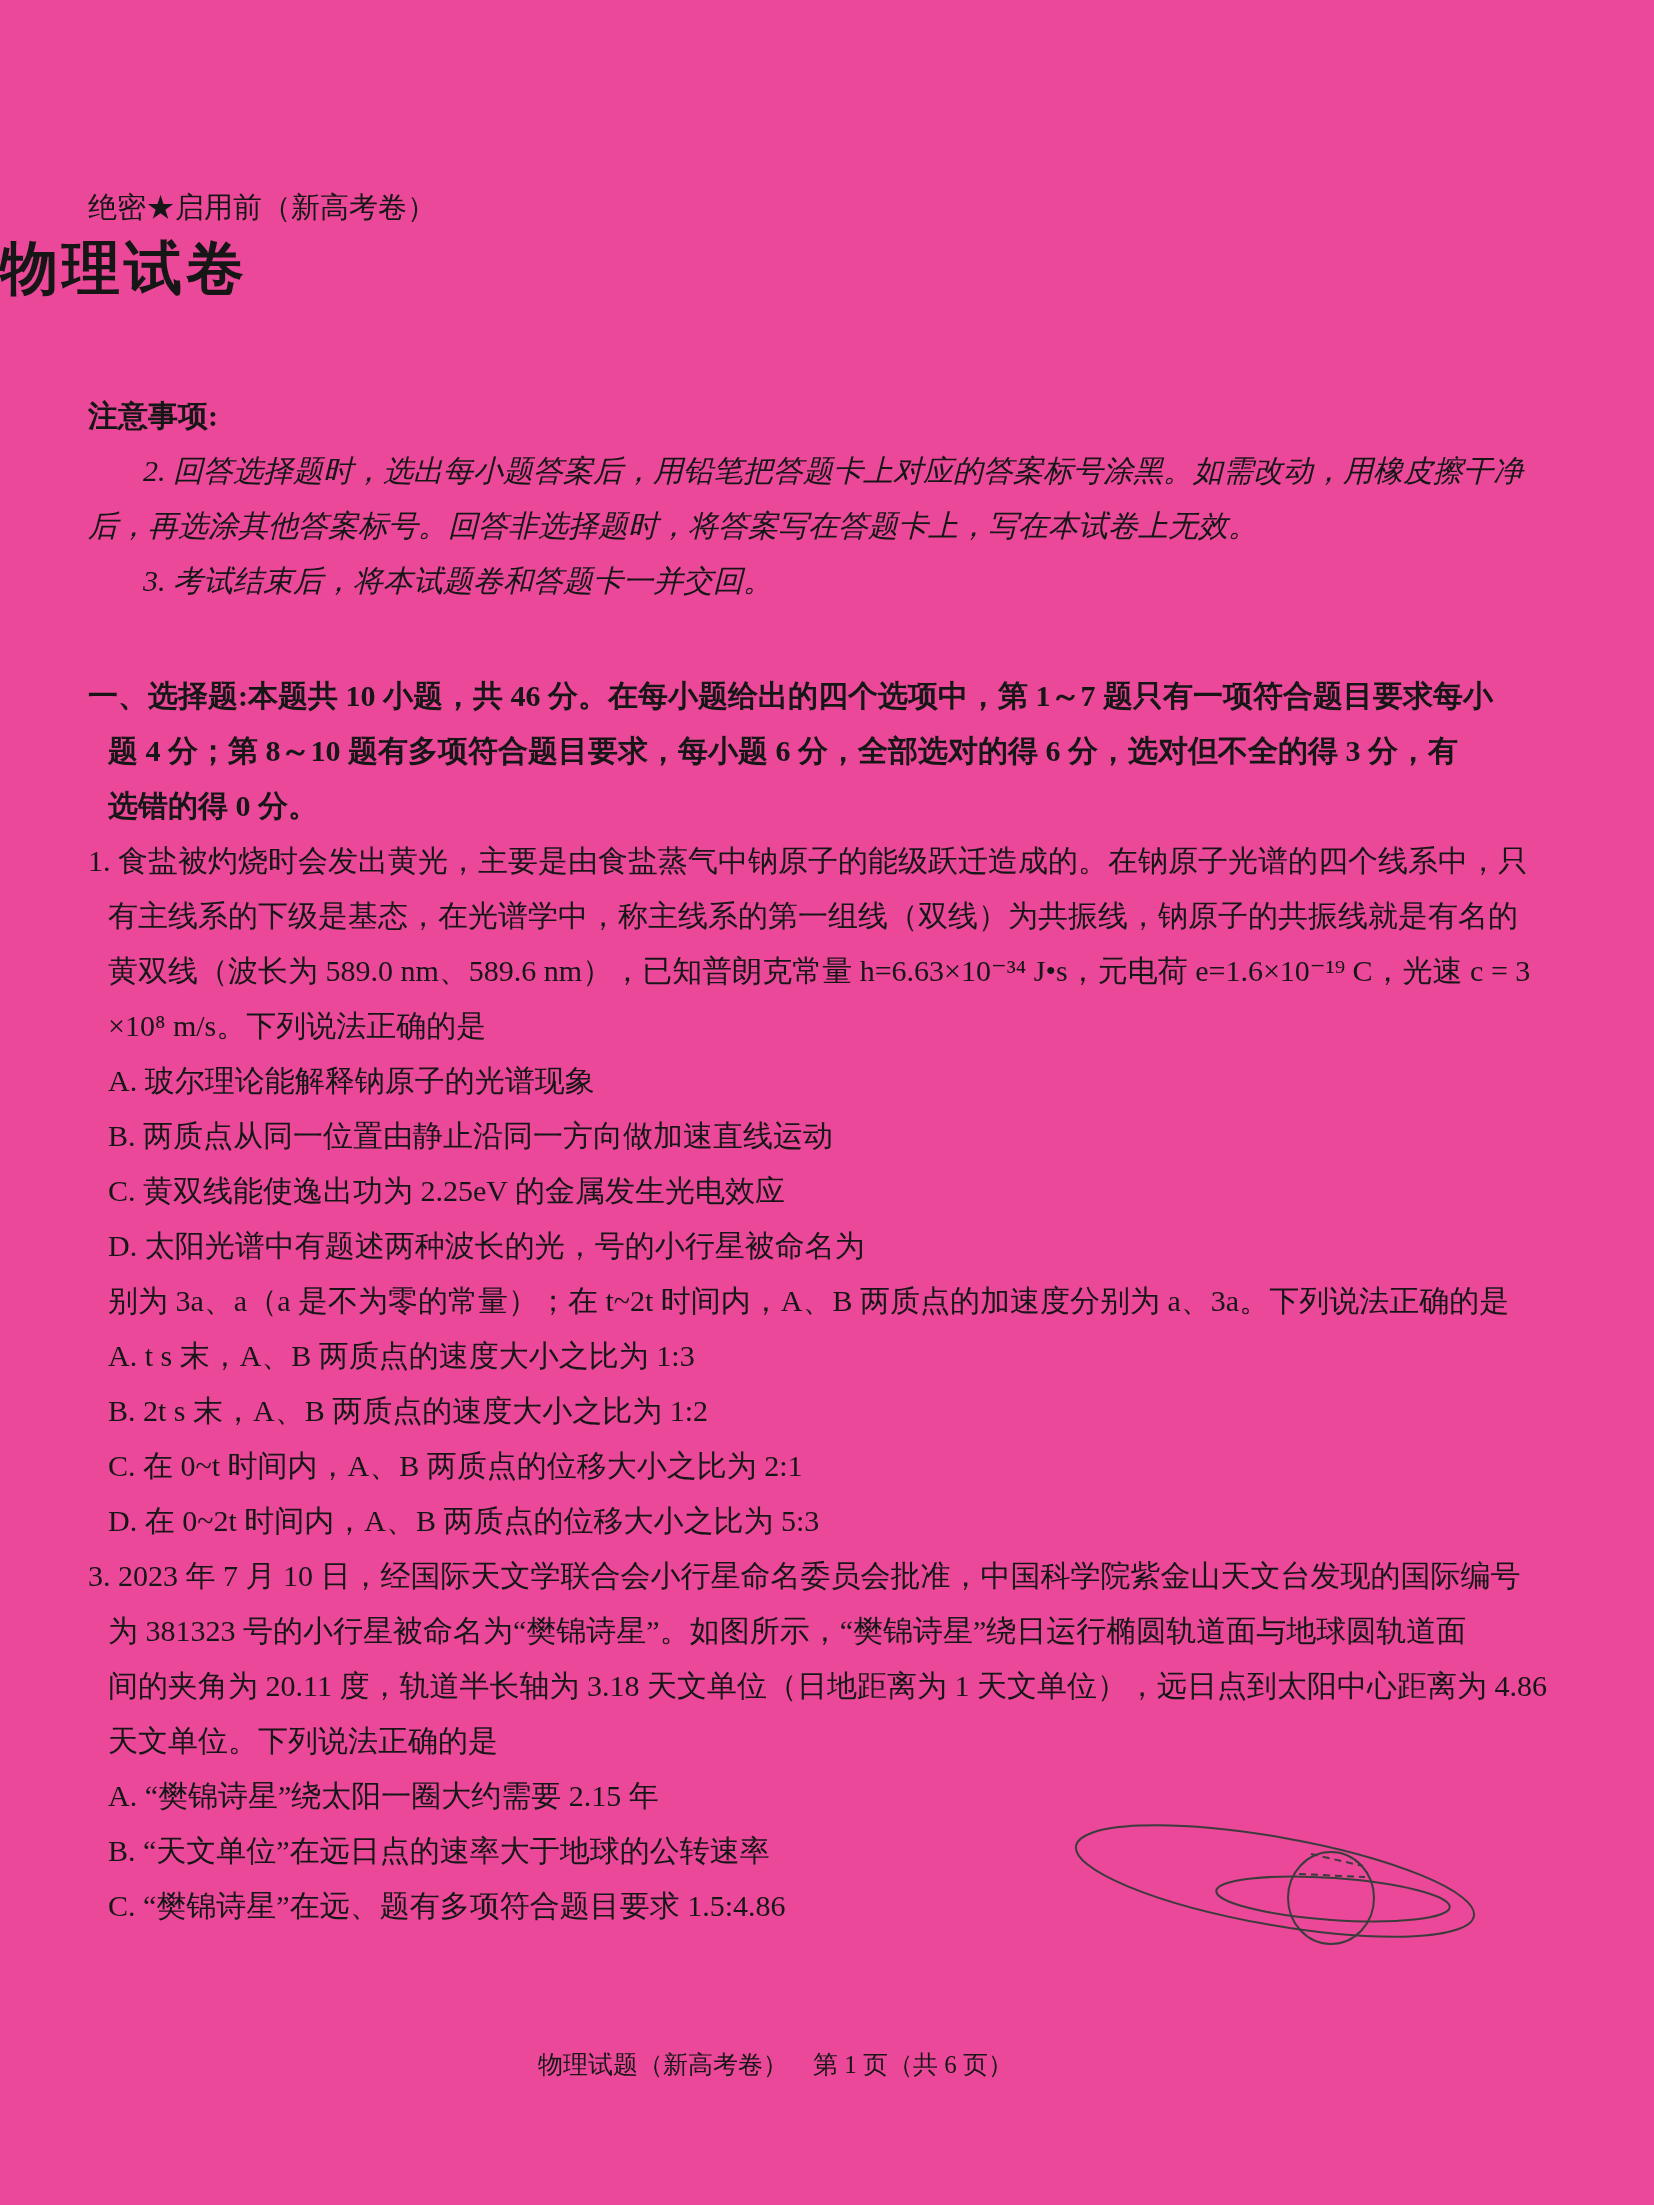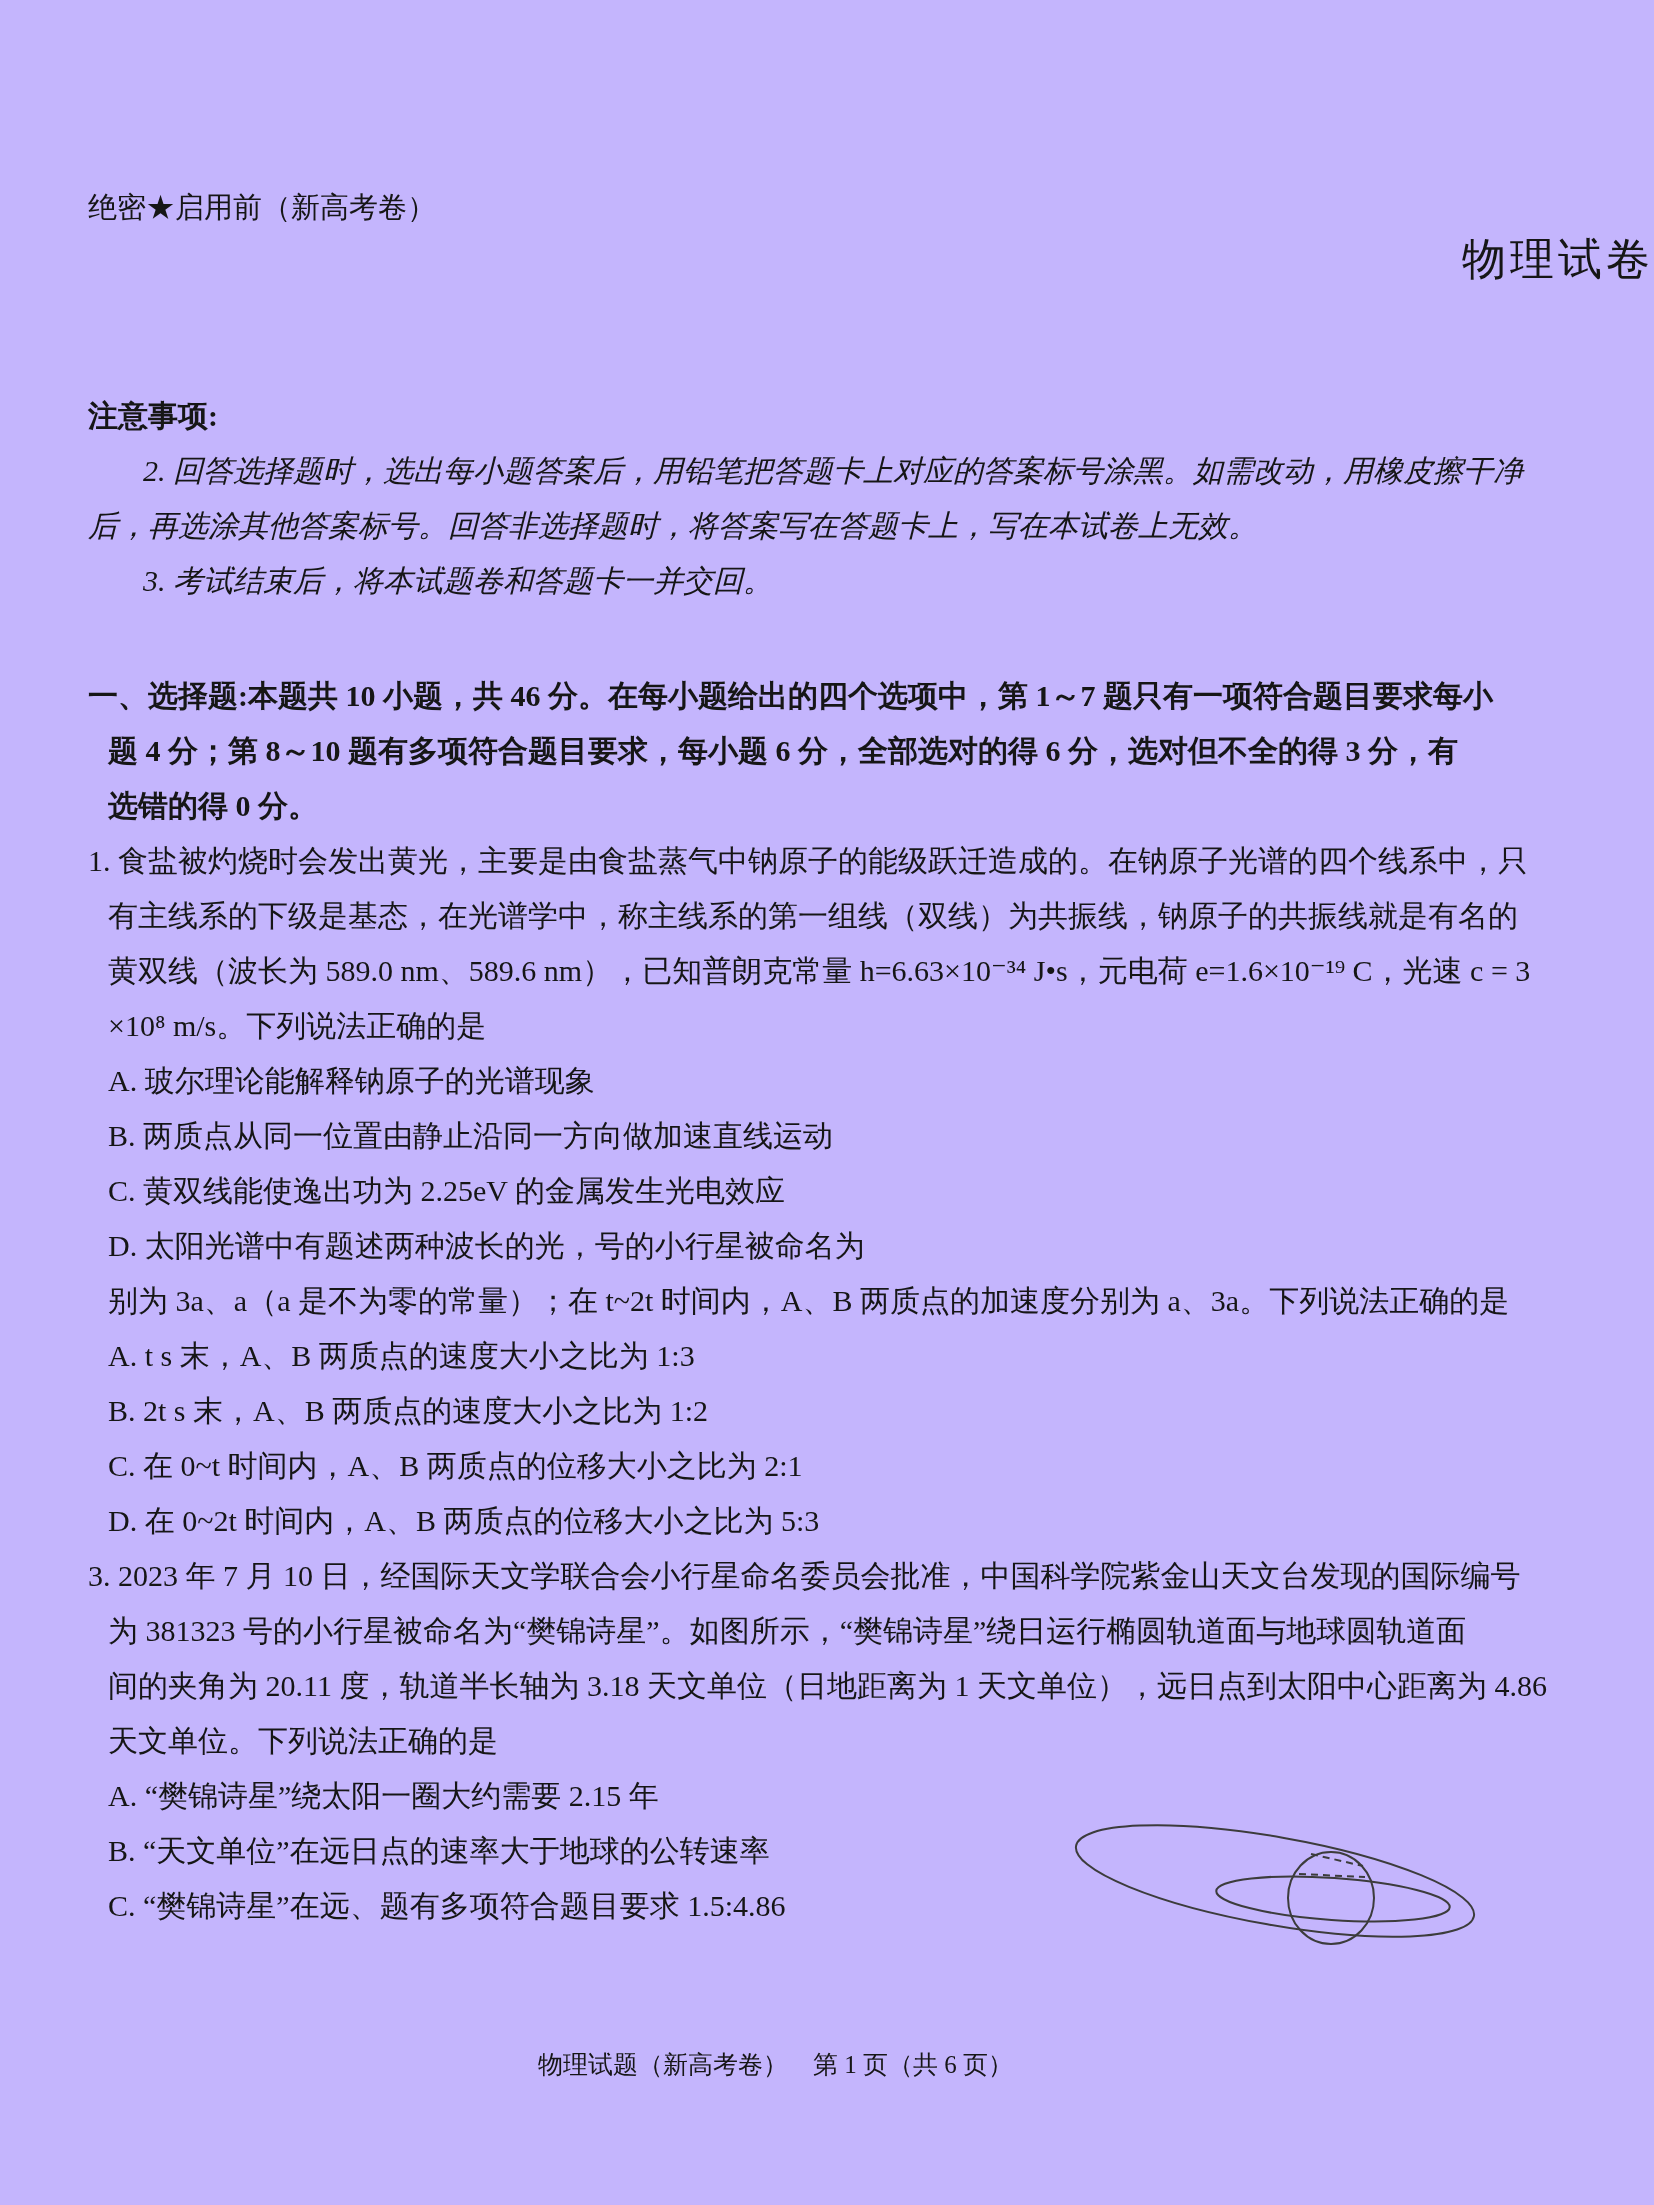--- a/index.html
+++ b/index.html
@@ -1,30 +1,30 @@
 <!DOCTYPE html>
 <html><head>
 <meta charset="utf-8">
 <style>
   html,body{margin:0;padding:0;background:#ffffff;}
   .page{
     position:relative;
     width:1654px;height:2205px;
-    background:#c4b5fd;
+    background:#ec4899;
     color:#161616;
     font-family:"Liberation Serif","DejaVu Serif",serif;
     overflow:hidden;
   }
   .header{
     position:absolute;left:88px;top:188px;
     font-size:29px;white-space:nowrap;
   }
   .title{
     position:absolute;left:0;top:230px;width:100%;
-    text-align:right;font-size:44px;font-weight:normal;letter-spacing:4px;
+    text-align:left;font-size:58px;font-weight:bold;letter-spacing:4px;
     white-space:nowrap;
   }
   .flow{
     position:absolute;left:88px;top:388px;width:1500px;
   }
   .line{
     height:55px;line-height:55px;font-size:30px;white-space:nowrap;
   }
   .bold{
     font-weight:bold;

